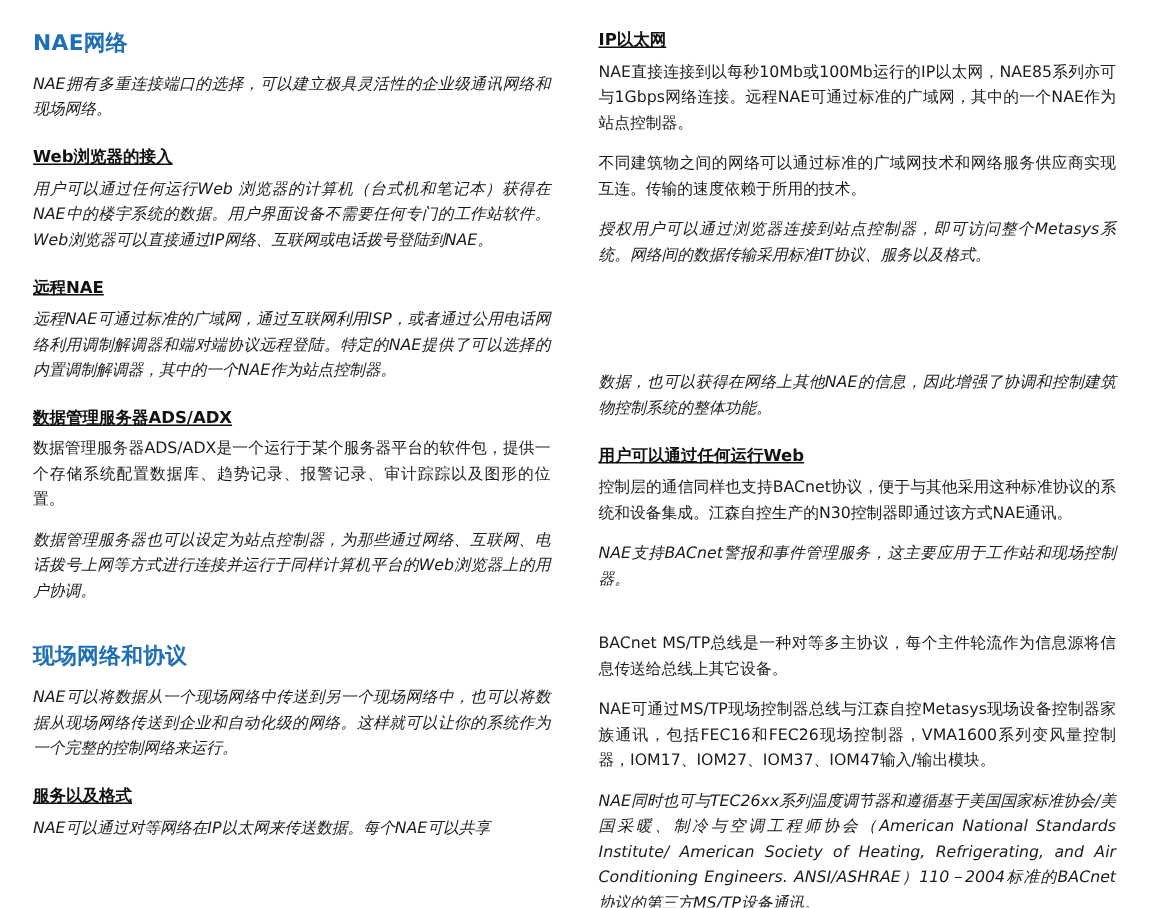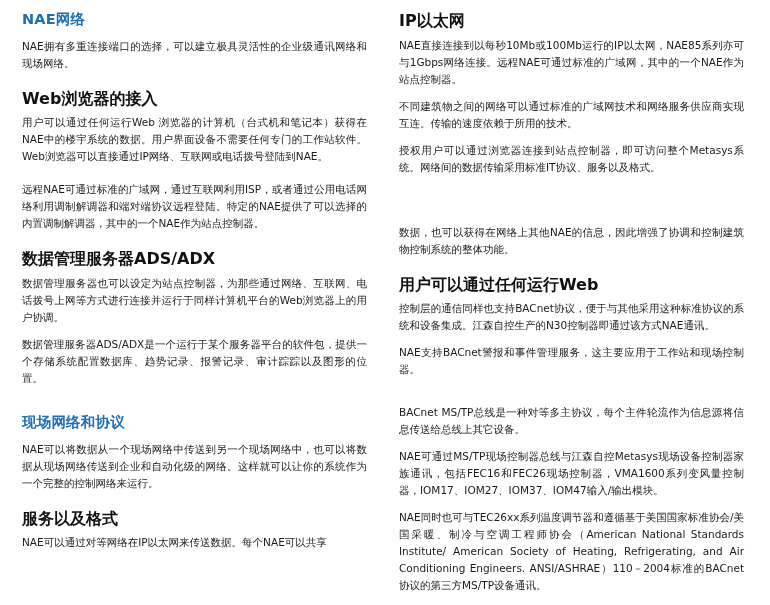--- a/index.html
+++ b/index.html
@@ -12,56 +12,58 @@
     background: #ffffff;
     font-family: "DejaVu Sans", "Liberation Sans", sans-serif;
     color: #1b1b1b;
     overflow: hidden;
   }
   .page {
     position: relative;
     width: 770px;
     height: 605px;
     box-sizing: border-box;
-    padding: 10px 22px 0 22px;
+    padding: 20px 22px 0 22px;
   }
   .columns {
     display: flex;
     gap: 32px;
     align-items: flex-start;
   }
   .col {
     width: 345px;
     flex: 0 0 345px;
   }
   h2.section {
     color: #1f6fb5;
     font-size: 14.5px;
     font-weight: bold;
     margin: 0 0 9px 0;
     letter-spacing: 0.2px;
     line-height: 1.3;
   }
   h3.sub {
     color: #111111;
-    font-size: 16px;
+    font-size: 11px;
     font-weight: bold;
     margin: 0 0 5px 0;
     line-height: 1.35;
+    text-decoration: underline;
   }
   p.body {
     font-size: 10.5px;
     line-height: 1.62;
     margin: 0 0 10px 0;
     color: #1b1b1b;
     text-align: justify;
     text-justify: inter-character;
   }
   p.body:last-child {
     margin-bottom: 0;
+    font-style: italic;
   }
   .block {
     margin-bottom: 16px;
   }
   .spacer-lg {
     height: 10px;
   }
 </style>
 </head>
 <body>
@@ -75,27 +77,28 @@
         <h2 class="section">NAE网络</h2>
         <p class="body">NAE拥有多重连接端口的选择，可以建立极具灵活性的企业级通讯网络和现场网络。</p>
       </div>
 
       <div class="block">
         <h3 class="sub">Web浏览器的接入</h3>
         <p class="body">用户可以通过任何运行Web 浏览器的计算机（台式机和笔记本）获得在NAE中的楼宇系统的数据。用户界面设备不需要任何专门的工作站软件。Web浏览器可以直接通过IP网络、互联网或电话拨号登陆到NAE。</p>
       </div>
 
       <div class="block">
+        <h3 class="sub">远程NAE</h3>
         <p class="body">远程NAE可通过标准的广域网，通过互联网利用ISP，或者通过公用电话网络利用调制解调器和端对端协议远程登陆。特定的NAE提供了可以选择的内置调制解调器，其中的一个NAE作为站点控制器。</p>
       </div>
 
       <div class="block">
         <h3 class="sub">数据管理服务器ADS/ADX</h3>
+        <p class="body">数据管理服务器ADS/ADX是一个运行于某个服务器平台的软件包，提供一个存储系统配置数据库、趋势记录、报警记录、审计踪踪以及图形的位置。</p>
         <p class="body">数据管理服务器也可以设定为站点控制器，为那些通过网络、互联网、电话拨号上网等方式进行连接并运行于同样计算机平台的Web浏览器上的用户协调。</p>
-        <p class="body">数据管理服务器ADS/ADX是一个运行于某个服务器平台的软件包，提供一个存储系统配置数据库、趋势记录、报警记录、审计踪踪以及图形的位置。</p>
       </div>
 
       <div class="spacer-lg"></div>
 
       <div class="block">
         <h2 class="section">现场网络和协议</h2>
         <p class="body">NAE可以将数据从一个现场网络中传送到另一个现场网络中，也可以将数据从现场网络传送到企业和自动化级的网络。这样就可以让你的系统作为一个完整的控制网络来运行。</p>
       </div>
 
       <div class="block">
@@ -107,21 +110,21 @@
 
     <div class="col">
 
       <div class="block">
         <h3 class="sub">IP以太网</h3>
         <p class="body">NAE直接连接到以每秒10Mb或100Mb运行的IP以太网，NAE85系列亦可与1Gbps网络连接。远程NAE可通过标准的广域网，其中的一个NAE作为站点控制器。</p>
         <p class="body">不同建筑物之间的网络可以通过标准的广域网技术和网络服务供应商实现互连。传输的速度依赖于所用的技术。</p>
         <p class="body">授权用户可以通过浏览器连接到站点控制器，即可访问整个Metasys系统。网络间的数据传输采用标准IT协议、服务以及格式。</p>
       </div>
 
-      <div class="block" style="margin-top:48px;">
+      <div class="block" style="margin-top:68px;">
         <p class="body">数据，也可以获得在网络上其他NAE的信息，因此增强了协调和控制建筑物控制系统的整体功能。</p>
       </div>
 
       <div class="block">
         <h3 class="sub">用户可以通过任何运行Web</h3>
         <p class="body">控制层的通信同样也支持BACnet协议，便于与其他采用这种标准协议的系统和设备集成。江森自控生产的N30控制器即通过该方式NAE通讯。</p>
         <p class="body">NAE支持BACnet警报和事件管理服务，这主要应用于工作站和现场控制器。</p>
       </div>
 
       <div class="spacer-lg"></div>

